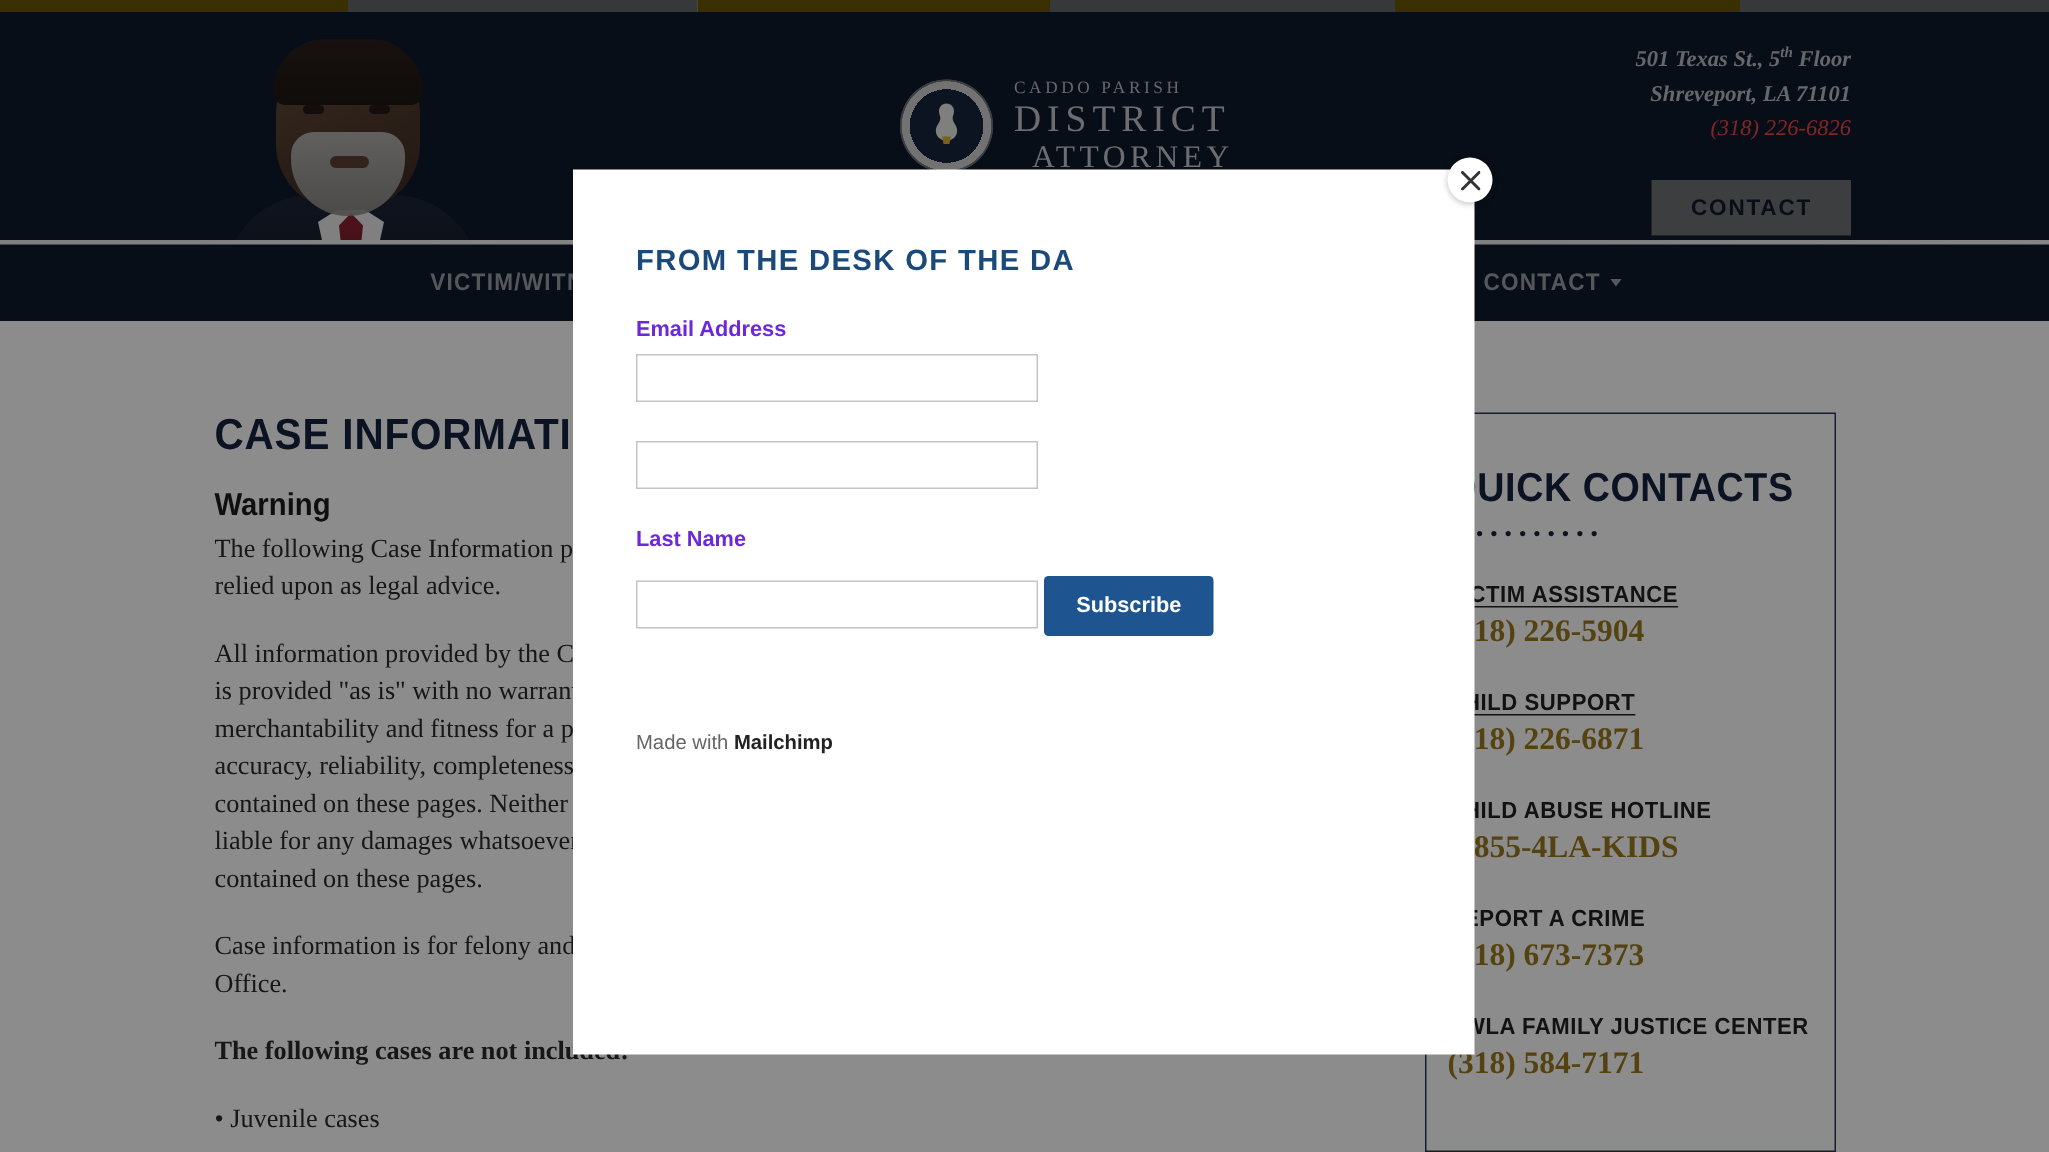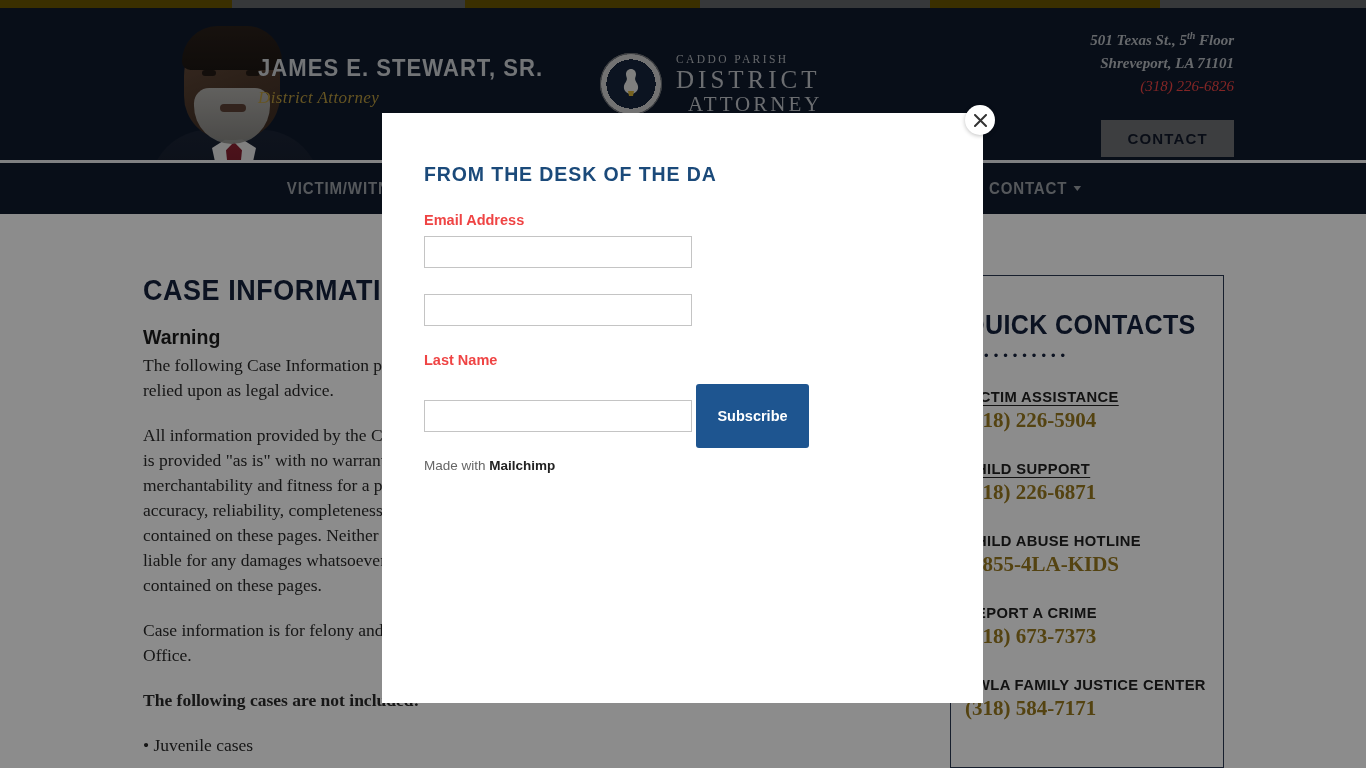--- a/index.html
+++ b/index.html
@@ -179,34 +179,34 @@
     background:#fff; z-index:30;
   }
   .modal-inner { padding:50px 42px 0 42px; }
   .modal-title {
     font-family:"Liberation Sans",sans-serif; font-weight:700;
     font-size:19.5px; letter-spacing:.9px; color:#1b4a7a;
     text-transform:uppercase; margin-bottom:26px;
   }
   .field-label {
     font-family:"Liberation Sans",sans-serif; font-weight:700; font-size:14.5px;
-    color:#ef4444; margin-bottom:8px;
+    color:#6d28d9; margin-bottom:8px;
   }
   .field-input {
     width:268px; height:32px; border:1px solid #c4c4c4; background:#fff;
     margin-bottom:26px; font-family:"Liberation Sans",sans-serif; font-size:14px;
     padding:0 7px; color:#222; outline:none;
   }
   .subscribe-btn {
     margin-top:8px; background:#1e5590; color:#fff; border:0; border-radius:3px;
     font-family:"Liberation Sans",sans-serif; font-weight:700; font-size:14.5px;
-    padding:24px 21px; cursor:pointer;
+    padding:12px 21px; cursor:pointer;
   }
   .made-with {
-    font-family:"Liberation Sans",sans-serif; font-size:13.5px; color:#666;
+    margin-top:42px; font-family:"Liberation Sans",sans-serif; font-size:13.5px; color:#666;
   }
   .made-with b { color:#222; font-weight:700; }
 
   .close-btn {
     position:absolute; left:965px; top:105px; width:30px; height:30px;
     border-radius:50%; background:#fff; border:0; z-index:40; cursor:pointer;
     box-shadow:0 1px 4px rgba(0,0,0,.25);
     display:flex; align-items:center; justify-content:center;
   }
   .close-btn svg { display:block; }
@@ -232,24 +232,20 @@
       <div class="tie"></div>
 
       <div class="head"></div>
       <div class="hair"></div>
       <div class="eyeL"></div>
       <div class="eyeR"></div>
       <div class="beard"></div>
       <div class="mouth"></div>
     </div>
 
-    <div class="name-block">
-      <div class="name-main">JAMES E. STEWART, SR.</div>
-      <div class="name-sub">District Attorney</div>
-    </div>
 
     <div class="logo-block">
       <div class="seal">
         <svg class="pelican" viewBox="0 0 30 34">
           <path d="M15 2c-3 0-5 2.4-5 5.2 0 2 .9 3 .9 4.6 0 3-3 4.6-3 8.4 0 4 3.3 6.6 7.1 6.6s7.1-2.6 7.1-6.6c0-3.8-3-5.4-3-8.4 0-1.6.9-2.6.9-4.6C20 4.4 18 2 15 2z" fill="#e8e8e6"></path>
           <path d="M12 24h6l-1 5h-4z" fill="#d8b23a"></path>
         </svg>
       </div>
       <div class="logo-text">
         <div class="logo-l1">CADDO  PARISH</div>

